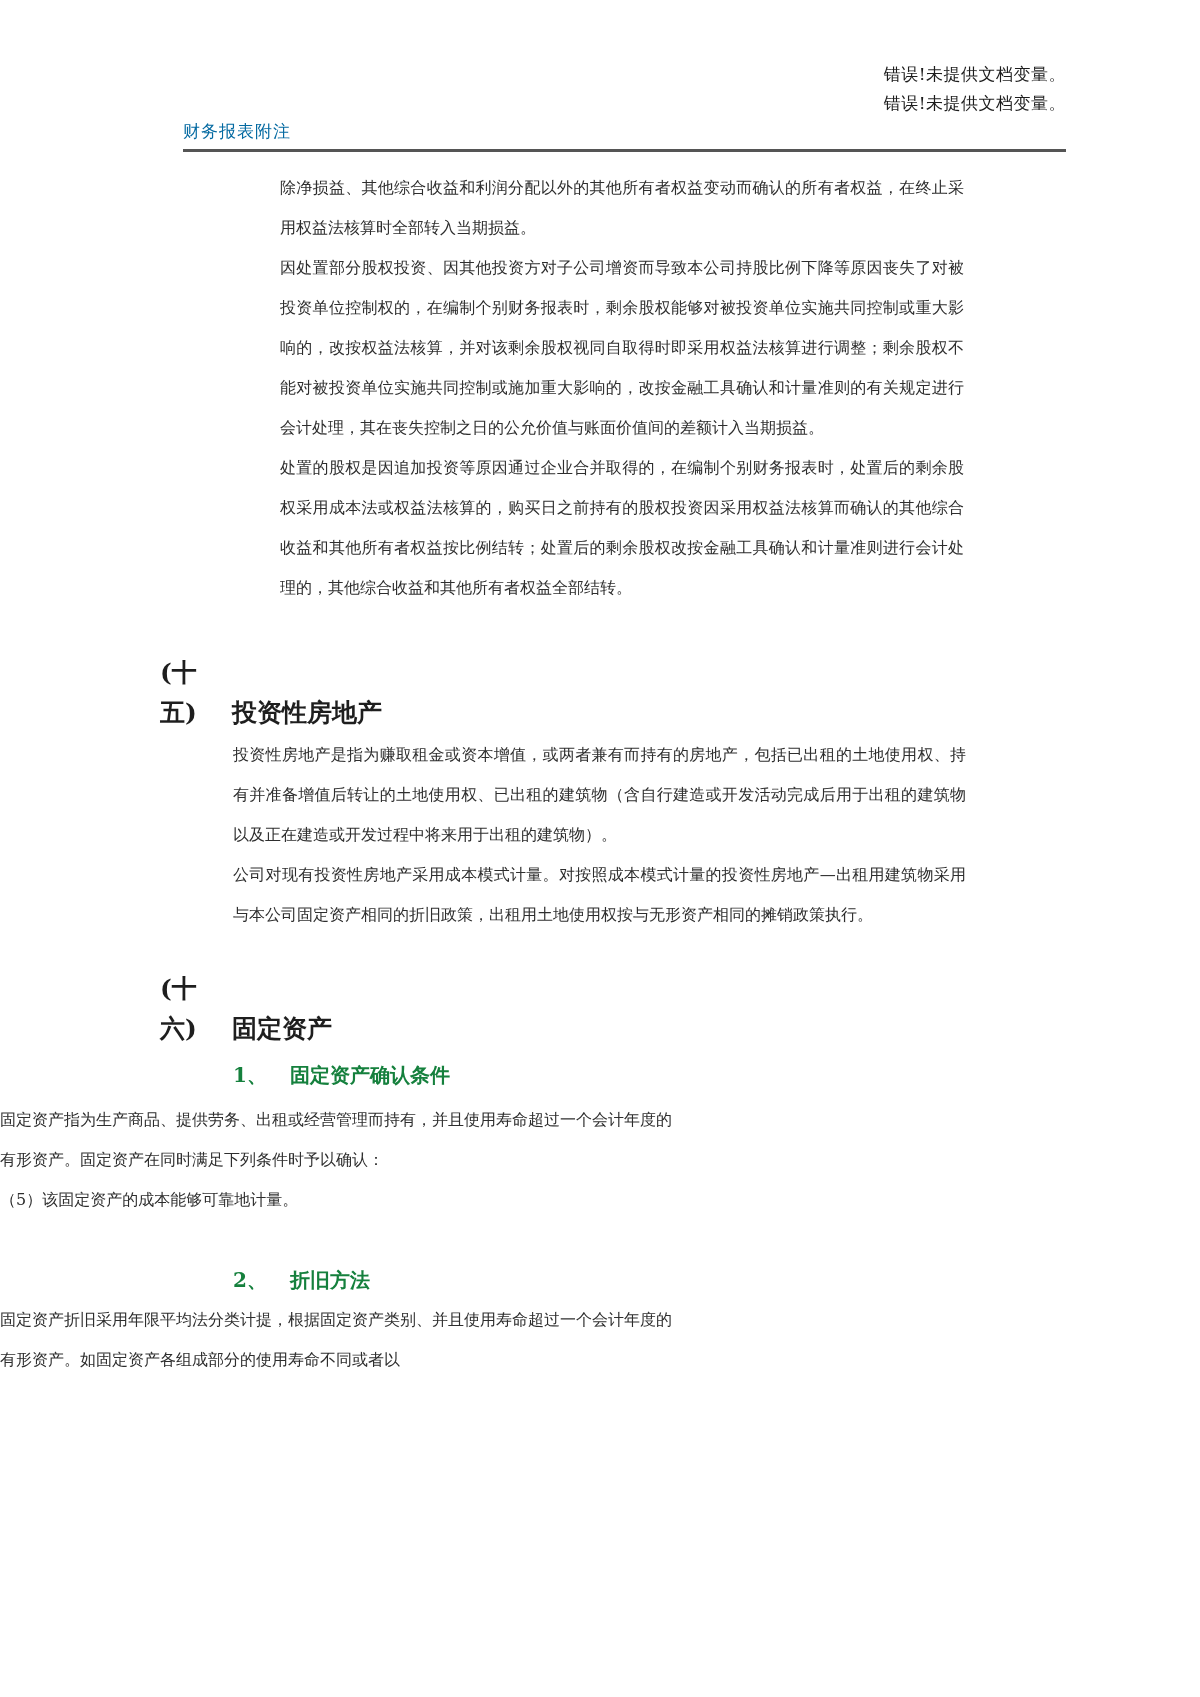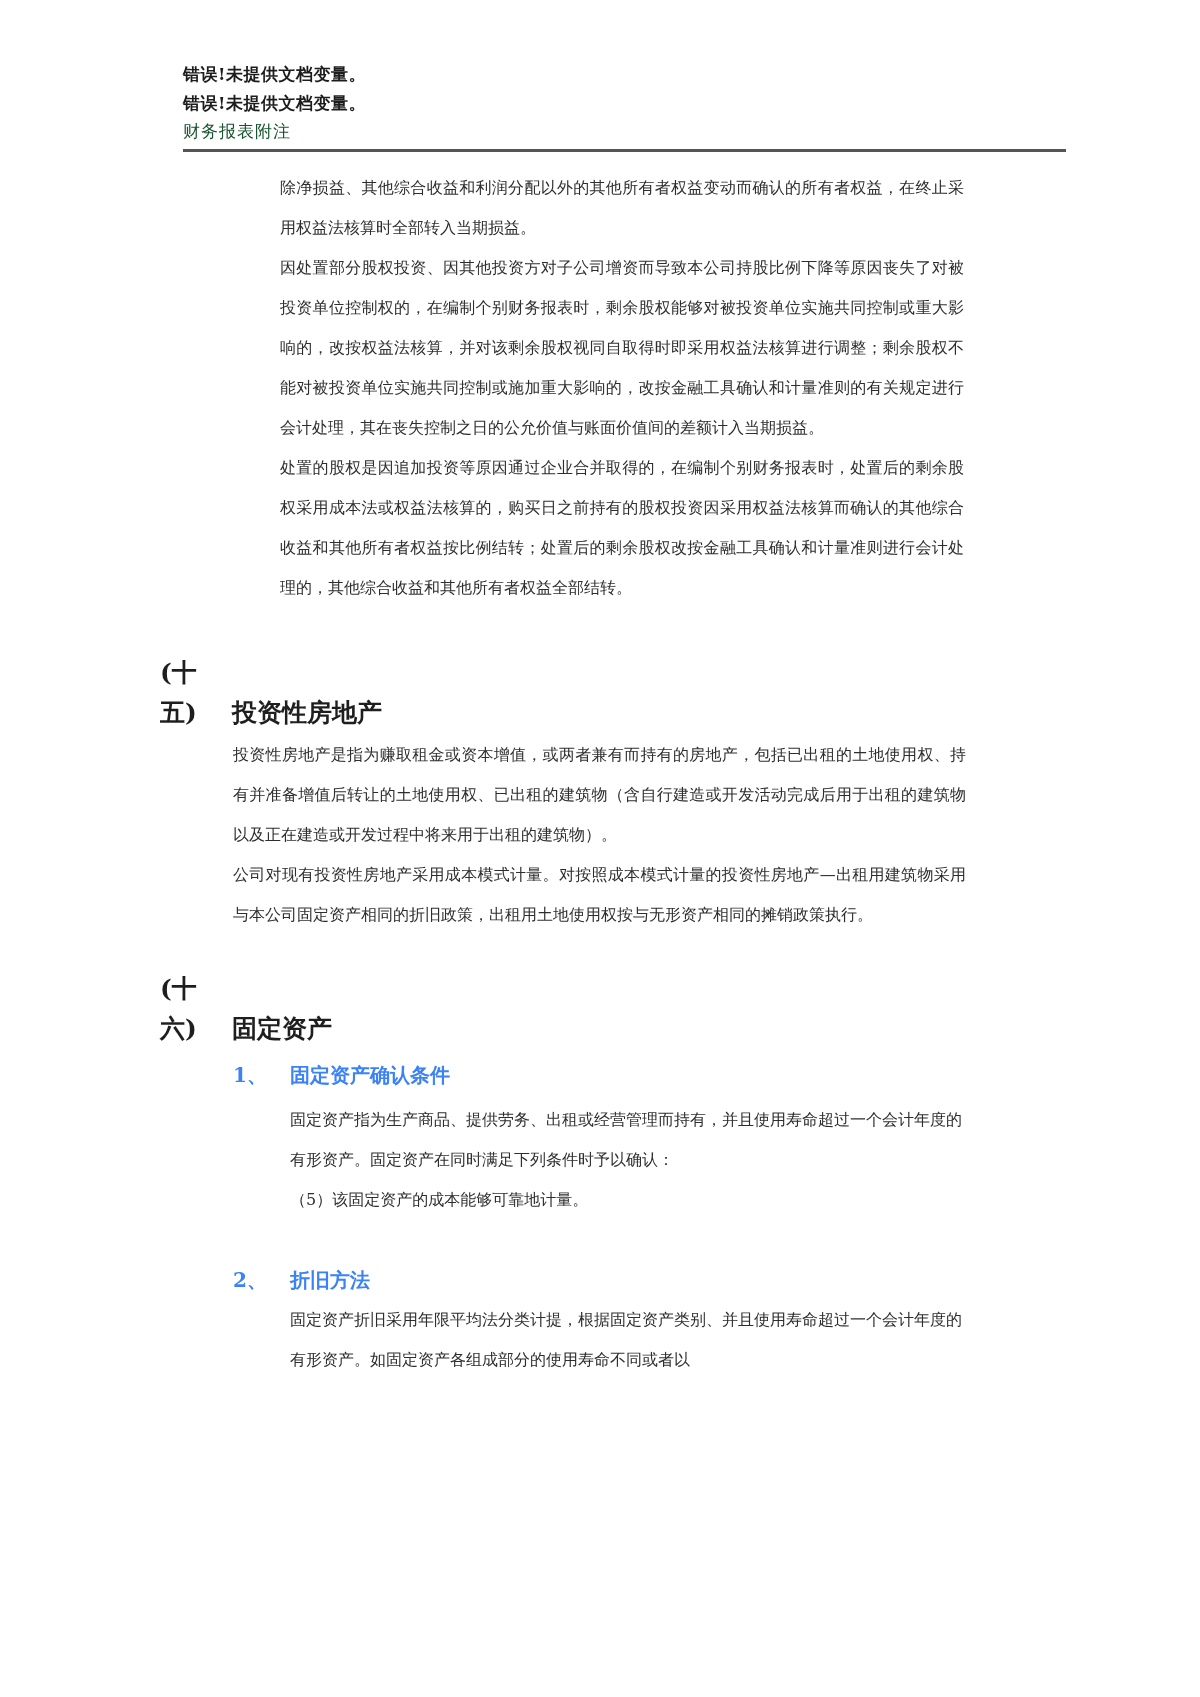--- a/index.html
+++ b/index.html
@@ -18,29 +18,30 @@
   }
   
   .doc-header {
     padding-top: 60px;
     margin-left: 183px;
     width: 883px;
   }
   .hdr-bold {
     font-size: 17px;
     line-height: 29px;
-    font-weight: bold;
+    font-weight: normal;
     color: #1c1c1c;
     letter-spacing: 0.5px;
+    text-align: right;
   }
   .hdr-plain {
     font-size: 17px;
     line-height: 27px;
     font-weight: normal;
-    color: #14532d;
+    color: #0369a1;
     letter-spacing: 1px;
   }
   .hdr-rule {
     margin-top: 4px;
     border: 0;
     border-top: 3px solid #555555;
     width: 883px;
   }
   
   p {
@@ -74,30 +75,29 @@
     margin-left: 233px;
     width: 733px;
   }
   .sec16-heading { margin-top: 34px; }
   .sub-heading {
     margin-top: 6px;
     margin-left: 233px;
     font-size: 20px;
     line-height: 40px;
     font-weight: bold;
-    color: #3b82f6;
+    color: #15803d;
   }
   .sub-heading .sub-num {
     display: inline-block;
     width: 57px;
     font-weight: bold;
   }
   .sub-body {
     margin-top: 5px;
-    margin-left: 290px;
     width: 672px;
   }
   .sub2-heading { margin-top: 40px; }
   .sub2-body { margin-top: 0; }
 </style>
 </head>
 <body>
 
 <div class="page">
 

